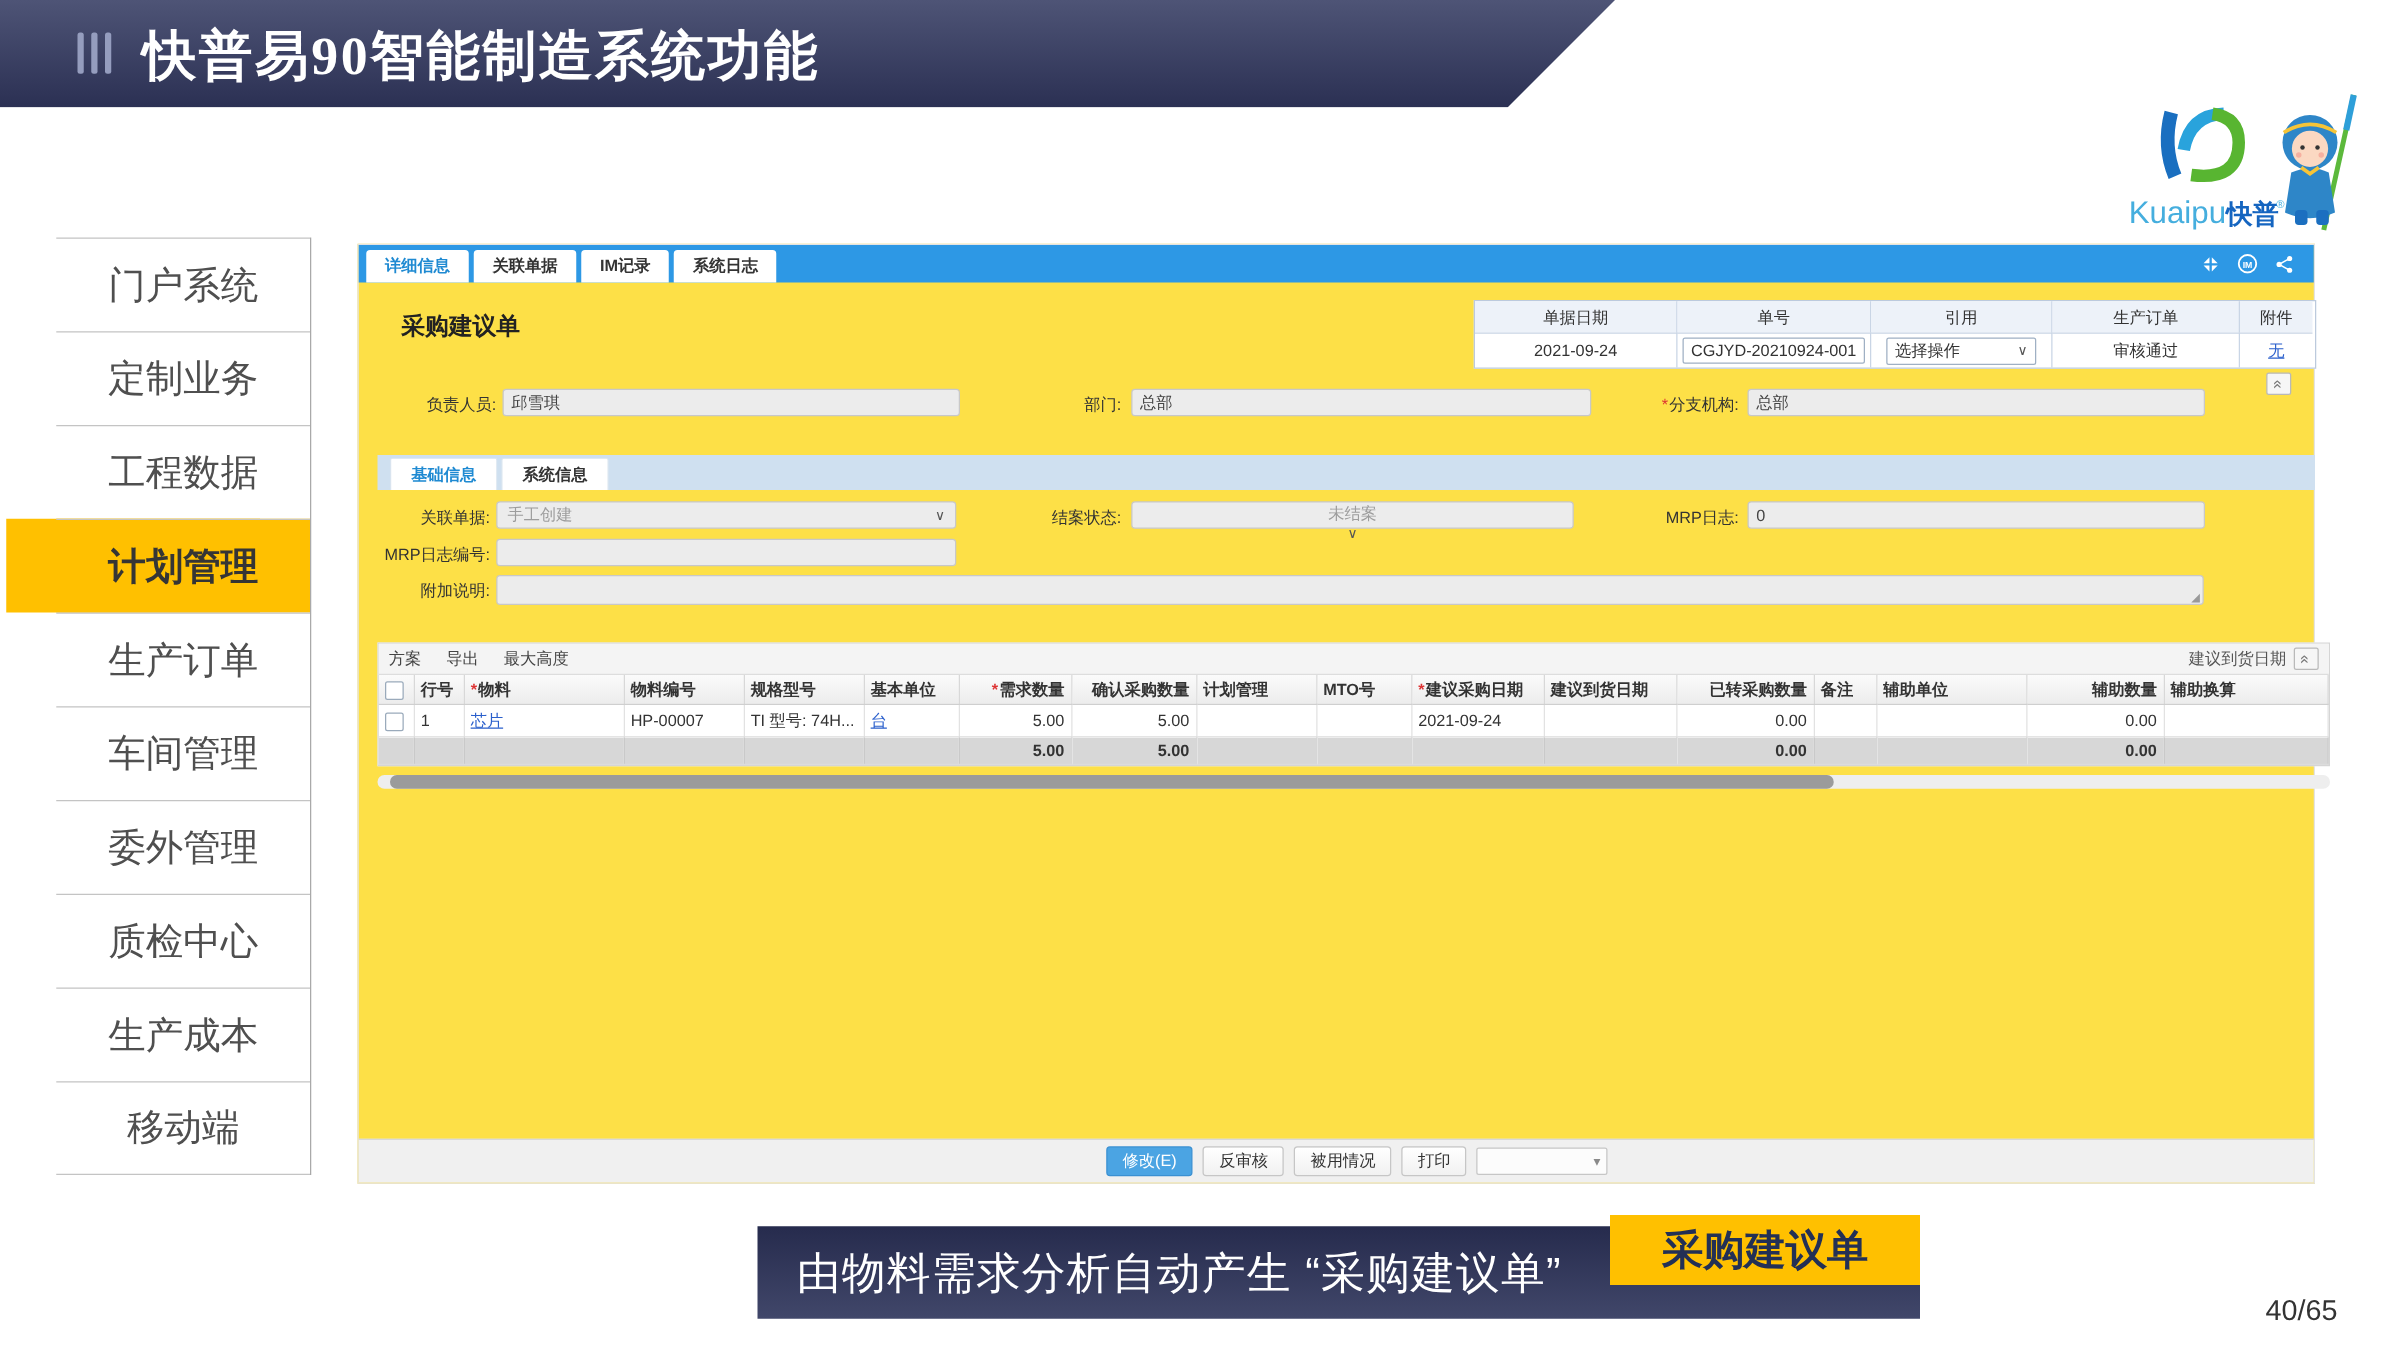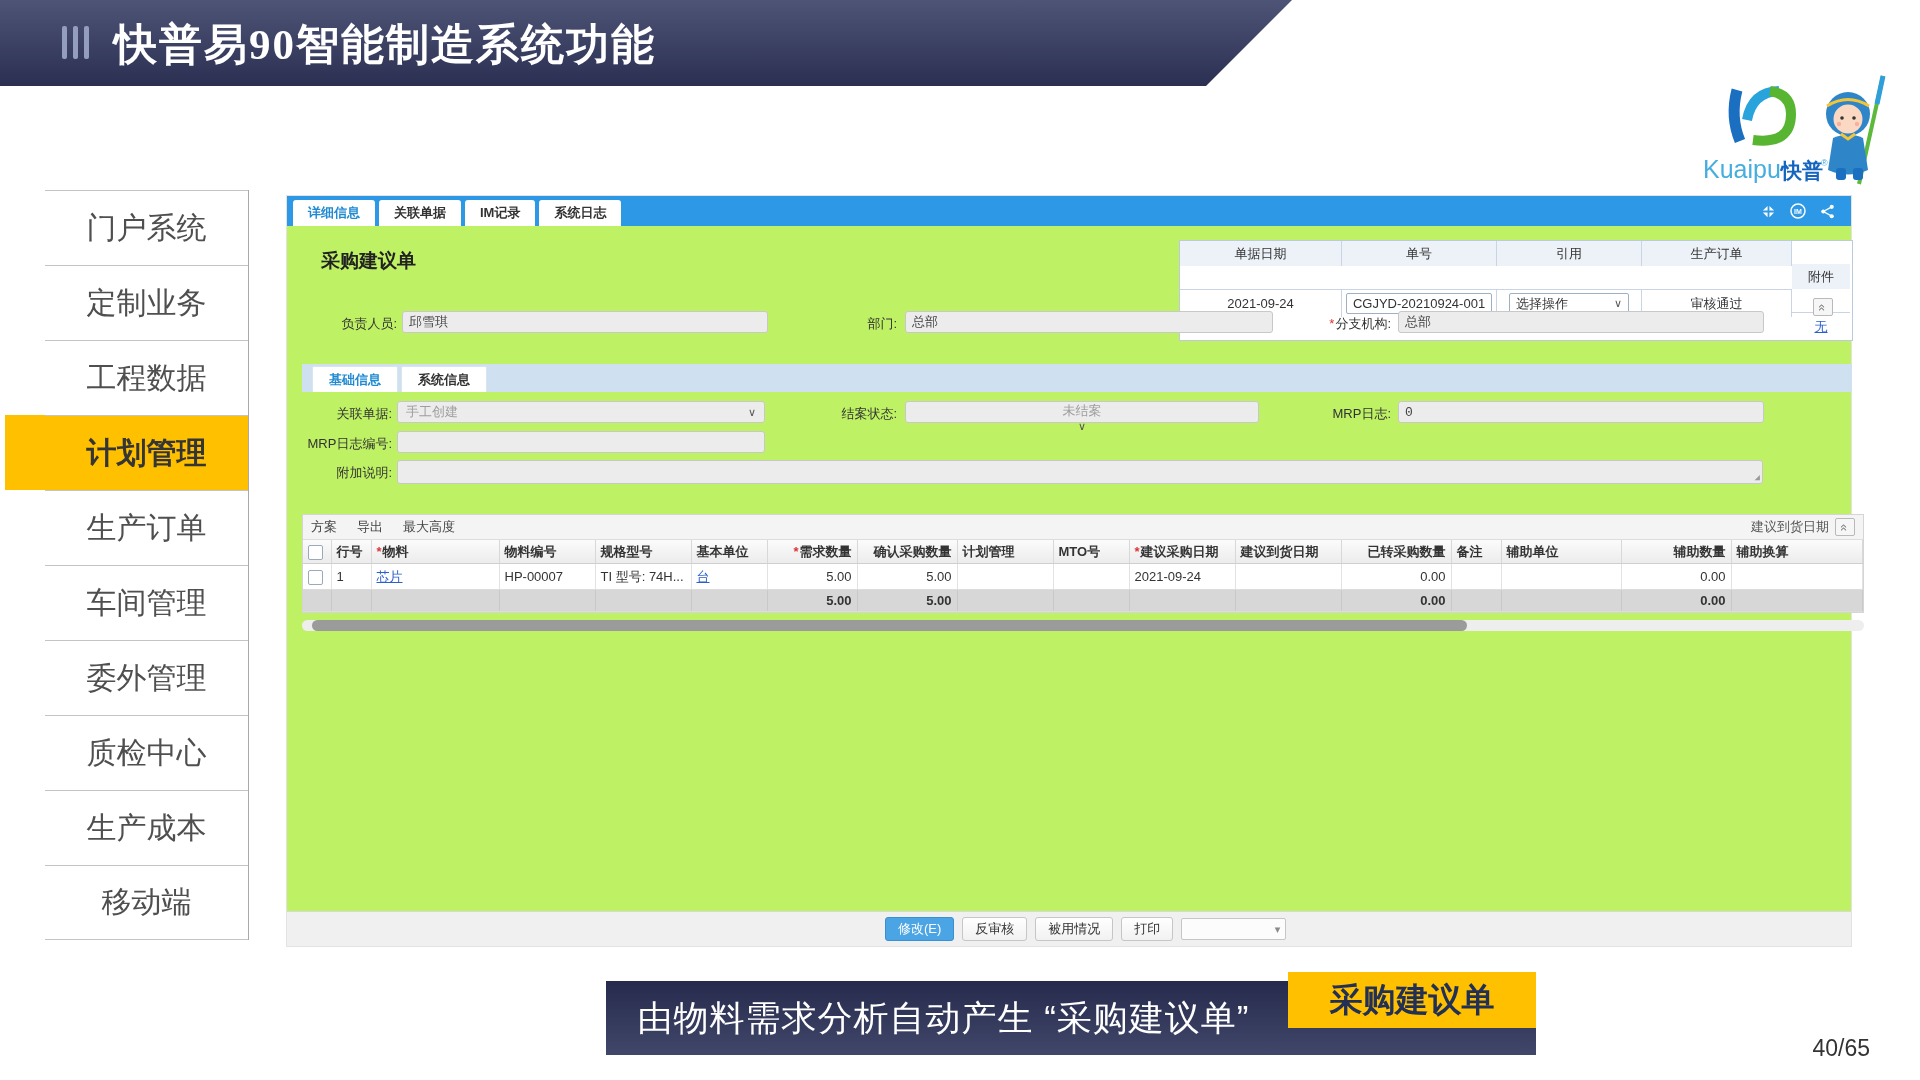--- a/index.html
+++ b/index.html
@@ -19,55 +19,55 @@
   .logo{position:absolute;left:1703px;top:74px;width:210px;height:116px;}
 
   
   .sidebar{position:absolute;left:45px;top:190px;width:203px;border-right:1px solid #a9a9a9;}
   .side-item{position:relative;height:75px;box-sizing:border-box;border-top:1px solid #c4c4c4;
              display:flex;align-items:center;justify-content:center;font-size:30px;color:#4f4f4f;cursor:default;}
   .side-item:last-child{border-bottom:1px solid #c4c4c4;}
   .side-item.active{background:#ffc000;box-shadow:-40px 0 0 0 #ffc000;font-weight:bold;color:#353535;}
 
   
-  .app{position:absolute;left:286px;top:195px;width:1566px;height:752px;background:#bef264;
+  .app{position:absolute;left:286px;top:195px;width:1566px;height:752px;background:#fde047;
        border:1px solid #e3e3e3;box-sizing:border-box;font-size:13px;color:#333;}
   .tabbar{position:absolute;left:0;top:0;right:0;height:30px;background:#2d98e5;
           display:flex;align-items:flex-end;padding-left:6px;gap:4px;}
   .tab{height:26px;line-height:26px;padding:0 15px;background:#fff;border-radius:3px 3px 0 0;
        font-weight:bold;color:#333;font-size:13px;cursor:pointer;}
   .tab.active{color:#1f8ad2;}
   .tabbar-icons{position:absolute;right:16px;top:7px;display:flex;gap:14px;align-items:center;}
   .tabbar-icons svg{display:block;}
 
   .doc-title{position:absolute;left:34px;top:52px;font-size:19px;font-weight:bold;color:#222;}
 
   
   .hdr-table{position:absolute;left:892px;top:44px;width:672px;border:1px solid #bccadd;background:#fff;}
   .hdr-row{display:flex;}
   .hdr-cell{box-sizing:border-box;border-right:1px solid #c9d5e5;display:flex;align-items:center;justify-content:center;}
-  .hdr-cell:last-child{border-right:none;margin-top:23px;}
+  .hdr-cell:last-child{border-right:none;}
   .hdr-head .hdr-cell{height:25px;background:#edf2f9;font-size:13px;color:#333;}
   .hdr-vals .hdr-cell{height:28px;border-top:1px solid #c9d5e5;font-size:13px;}
   .w1{width:162px}.w2{width:155px}.w3{width:145px}.w4{width:150px}.w5{width:58px}
   .docno-box{border:1px solid #9fb0c4;border-radius:2px;padding:2px 6px;font-size:13px;background:#fff;}
   .ref-select{width:120px;height:22px;border:1px solid #9fb0c4;border-radius:2px;background:#fff;
               display:flex;align-items:center;justify-content:space-between;padding:0 6px;box-sizing:border-box;cursor:pointer;}
   .chev{color:#555;font-size:11px;}
   .link{color:#2a5fcc;text-decoration:underline;cursor:pointer;}
 
   .mini-collapse{width:18px;height:16px;border:1px solid #b9b9b9;background:#f6f6f6;border-radius:2px;
                  color:#777;display:flex;align-items:center;justify-content:center;cursor:pointer;}
   .rot90{transform:rotate(90deg);font-size:13px;line-height:1;display:block;}
   .mini-abs{position:absolute;right:18px;top:102px;}
 
   
   .f-label{position:absolute;text-align:right;font-size:13px;color:#333;white-space:nowrap;}
   .f-input{position:absolute;height:22px;box-sizing:border-box;background:#ececec;border:1px solid #c8c8c8;
-           border-radius:3px;font-size:13px;color:#444;padding:0 6px;font-family:Liberation Mono, monospace;}
+           border-radius:3px;font-size:13px;color:#444;padding:0 6px;font-family:Liberation Sans, sans-serif;}
   .f-select{position:absolute;height:22px;box-sizing:border-box;background:#ececec;border:1px solid #c8c8c8;
             border-radius:3px;font-size:13px;color:#9d9d9d;display:flex;align-items:center;
             justify-content:space-between;padding:0 8px;}
   .resize-grip{position:absolute;right:2px;bottom:0px;font-size:9px;color:#999;}
 
   .subtabs{position:absolute;left:15px;top:168px;width:1550px;height:28px;background:#cfe0f0;
            display:flex;align-items:flex-end;padding-left:10px;gap:3px;box-sizing:border-box;}
   .subtab{height:25px;line-height:25px;padding:0 16px;background:#fff;font-weight:bold;font-size:13px;
           color:#333;border:1px solid #d9e4ef;border-bottom:none;border-radius:2px 2px 0 0;cursor:pointer;}
   .subtab.active{color:#1f8ad2;}

